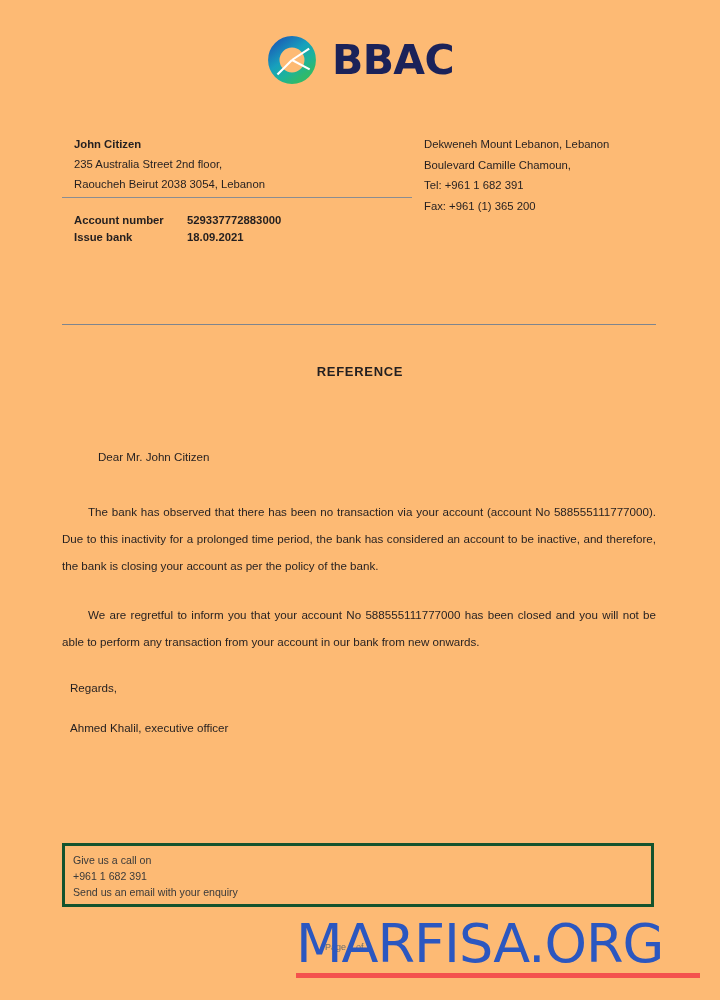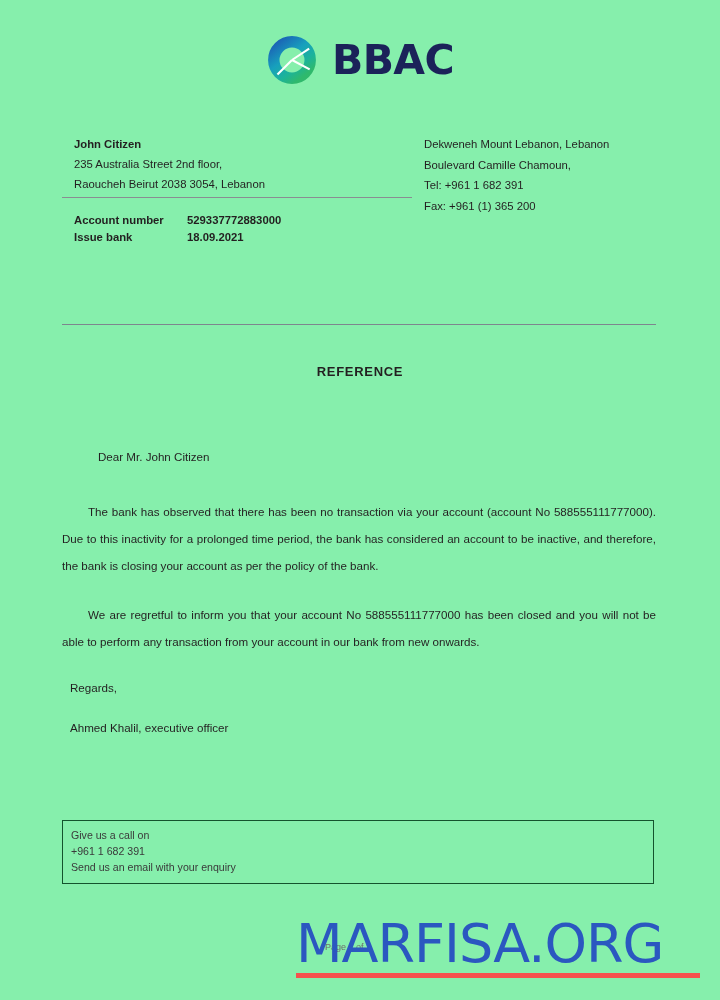--- a/index.html
+++ b/index.html
@@ -12,21 +12,21 @@
     height: 1000px;
     position: relative;
     overflow: hidden;
     font-family: "Liberation Sans", sans-serif;
     color: #231f20;
   }
 
   .page {
     position: absolute;
     inset: 0;
-    background: #86efac;
+    background: #fdba74;
   }
 
   
   .logo-row {
     position: absolute;
     top: 34px;
     left: 0;
     width: 720px;
     display: flex;
     align-items: center;
@@ -139,24 +139,24 @@
     left: 70px;
     font-size: 11.6px;
   }
   .closing.regards { top: 681px; }
   .closing.signer { top: 721px; }
 
   
   .footer-box {
     position: absolute;
     left: 62px;
-    top: 820px;
+    top: 843px;
     width: 592px;
     height: 64px;
-    border: 1px solid #14532d;
+    border: 3px solid #14532d;
     box-sizing: border-box;
   }
   .footer-box .lines {
     padding: 6px 0 0 8px;
     font-size: 10.6px;
     line-height: 16px;
     color: #3a3a3a;
   }
 
   .page-number {

